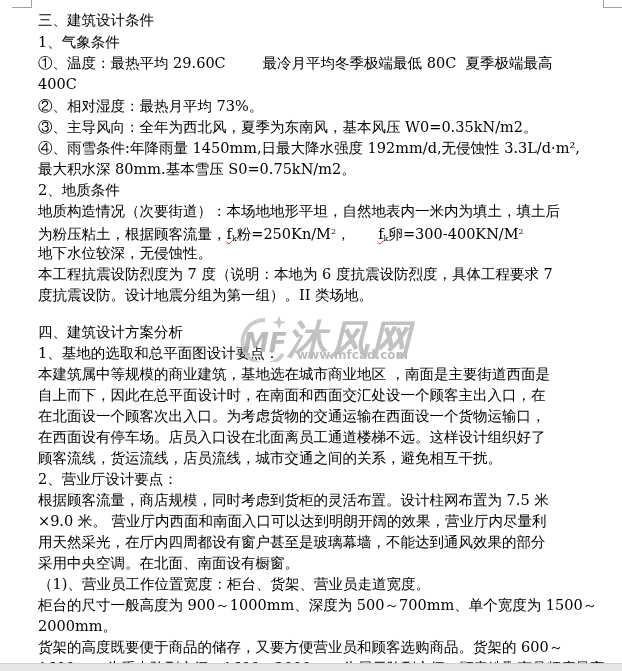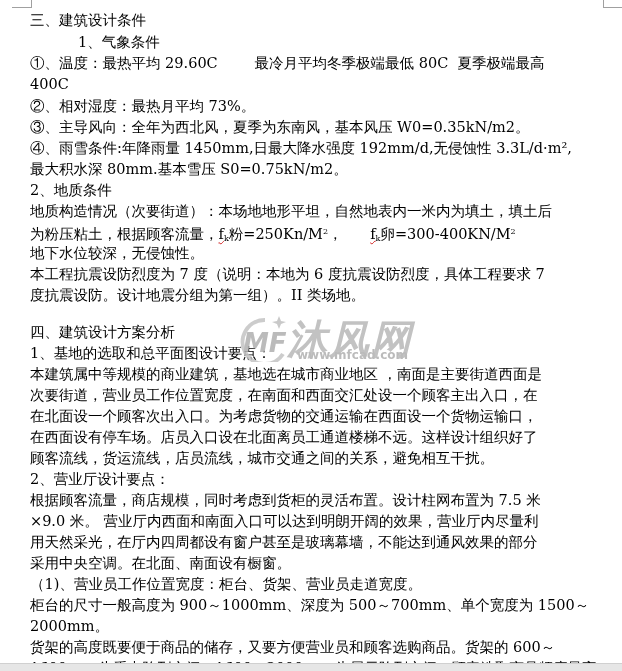--- a/index.html
+++ b/index.html
@@ -13,21 +13,21 @@
   .corner-tl {
     position: absolute; left: 12px; top: -1px; width: 19px; height: 8px;
     border-right: 1px solid #a0a0a0; border-bottom: 1px solid #a0a0a0;
   }
   .corner-tr {
     position: absolute; left: 603px; top: -1px; width: 20px; height: 8px;
     border-left: 1px solid #a0a0a0; border-bottom: 1px solid #a0a0a0;
   }
   .content { position: absolute; left: 30px; top: 8px; width: 580px; }
   .line {
-    position: absolute; left: 0; white-space: nowrap;
+    position: absolute; left: 8px; white-space: nowrap;
     font-size: 14.5px; line-height: 20px; height: 20px; letter-spacing: 0px;
   }
   .squiggle { text-decoration: underline wavy #d02020; text-decoration-thickness: 1px; }
   sub.k { font-size: 8px; vertical-align: -2px; }
   sup.s { font-size: 8px; vertical-align: 5px; }
   .watermark {
     position: absolute; left: 235px; top: 312px; width: 200px; height: 52px;
     pointer-events: none; opacity: 0.85;
   }
   .wm-text {
@@ -53,36 +53,36 @@
 <div class="page">
   <div class="corner-tl"></div>
   <div class="corner-tr"></div>
 
   <div class="content" id="content">
 
     <div class="line" id="soil-line" style="top: 214px;">
       <span>为粉压粘土，根据顾客流量，</span><span class="squiggle"><span>f</span><sub class="k">k</sub></span><span>粉=250Kn/M</span><sup class="s">2</sup><span style="white-space:pre">，      </span><span class="squiggle"><span>f</span><sub class="k">k</sub></span><span>卵=300-400KN/M</span><sup class="s">2</sup>
     </div>
   <div class="line" style="top: 2px; white-space: pre;">三、建筑设计条件</div>
-      <div class="line" style="top: 24px; white-space: pre; margin-left: 48px;">1、气象条件</div>
+      <div class="line" style="top: 24px; white-space: pre;">1、气象条件</div>
       <div class="line" style="top: 45px; white-space: pre;">①、温度：最热平均 29.60C        最冷月平均冬季极端最低 80C  夏季极端最高</div>
       <div class="line" style="top: 66px; white-space: pre;">400C</div>
       <div class="line" style="top: 88px; white-space: pre;">②、相对湿度：最热月平均 73%。</div>
       <div class="line" style="top: 109px; white-space: pre;">③、主导风向：全年为西北风，夏季为东南风，基本风压 W0=0.35kN/m2。</div>
       <div class="line" style="top: 130px; white-space: pre;">④、雨雪条件:年降雨量 1450mm,日最大降水强度 192mm/d,无侵蚀性 3.3L/d·m²,</div>
       <div class="line" style="top: 151px; white-space: pre;">最大积水深 80mm.基本雪压 S0=0.75kN/m2。</div>
       <div class="line" style="top: 172px; white-space: pre;">2、地质条件</div>
       <div class="line" style="top: 193px; white-space: pre;">地质构造情况（次要街道）：本场地地形平坦，自然地表内一米内为填土，填土后</div>
       <div class="line" style="top: 235px; white-space: pre;">地下水位较深，无侵蚀性。</div>
       <div class="line" style="top: 256px; white-space: pre;">本工程抗震设防烈度为 7 度（说明：本地为 6 度抗震设防烈度，具体工程要求 7</div>
       <div class="line" style="top: 277px; white-space: pre;">度抗震设防。设计地震分组为第一组）。II 类场地。</div>
       <div class="line" style="top: 314px; white-space: pre;">四、建筑设计方案分析</div>
       <div class="line" style="top: 335px; white-space: pre;">1、基地的选取和总平面图设计要点：</div>
       <div class="line" style="top: 356px; white-space: pre;">本建筑属中等规模的商业建筑，基地选在城市商业地区 ，南面是主要街道西面是</div>
-      <div class="line" style="top: 377px; white-space: pre;">次要街道，营业员工作位置宽度，在南面和西面交汇处设一个顾客主出入口，在</div>
+      <div class="line" style="top: 377px; white-space: pre;">自上而下，因此在总平面设计时，在南面和西面交汇处设一个顾客主出入口，在</div>
       <div class="line" style="top: 398px; white-space: pre;">在北面设一个顾客次出入口。为考虑货物的交通运输在西面设一个货物运输口，</div>
       <div class="line" style="top: 419px; white-space: pre;">在西面设有停车场。店员入口设在北面离员工通道楼梯不远。这样设计组织好了</div>
       <div class="line" style="top: 440px; white-space: pre;">顾客流线，货运流线，店员流线，城市交通之间的关系，避免相互干扰。</div>
       <div class="line" style="top: 461px; white-space: pre;">2、营业厅设计要点：</div>
       <div class="line" style="top: 482px; white-space: pre;">根据顾客流量，商店规模，同时考虑到货柜的灵活布置。设计柱网布置为 7.5 米</div>
       <div class="line" style="top: 503px; white-space: pre;">×9.0 米。 营业厅内西面和南面入口可以达到明朗开阔的效果，营业厅内尽量利</div>
       <div class="line" style="top: 524px; white-space: pre;">用天然采光，在厅内四周都设有窗户甚至是玻璃幕墙，不能达到通风效果的部分</div>
       <div class="line" style="top: 545px; white-space: pre;">采用中央空调。在北面、南面设有橱窗。</div>
       <div class="line" style="top: 566px; white-space: pre;">（1)、营业员工作位置宽度：柜台、货架、营业员走道宽度。</div>
       <div class="line" style="top: 587px; white-space: pre;">柜台的尺寸一般高度为 900～1000mm、深度为 500～700mm、单个宽度为 1500～</div>

